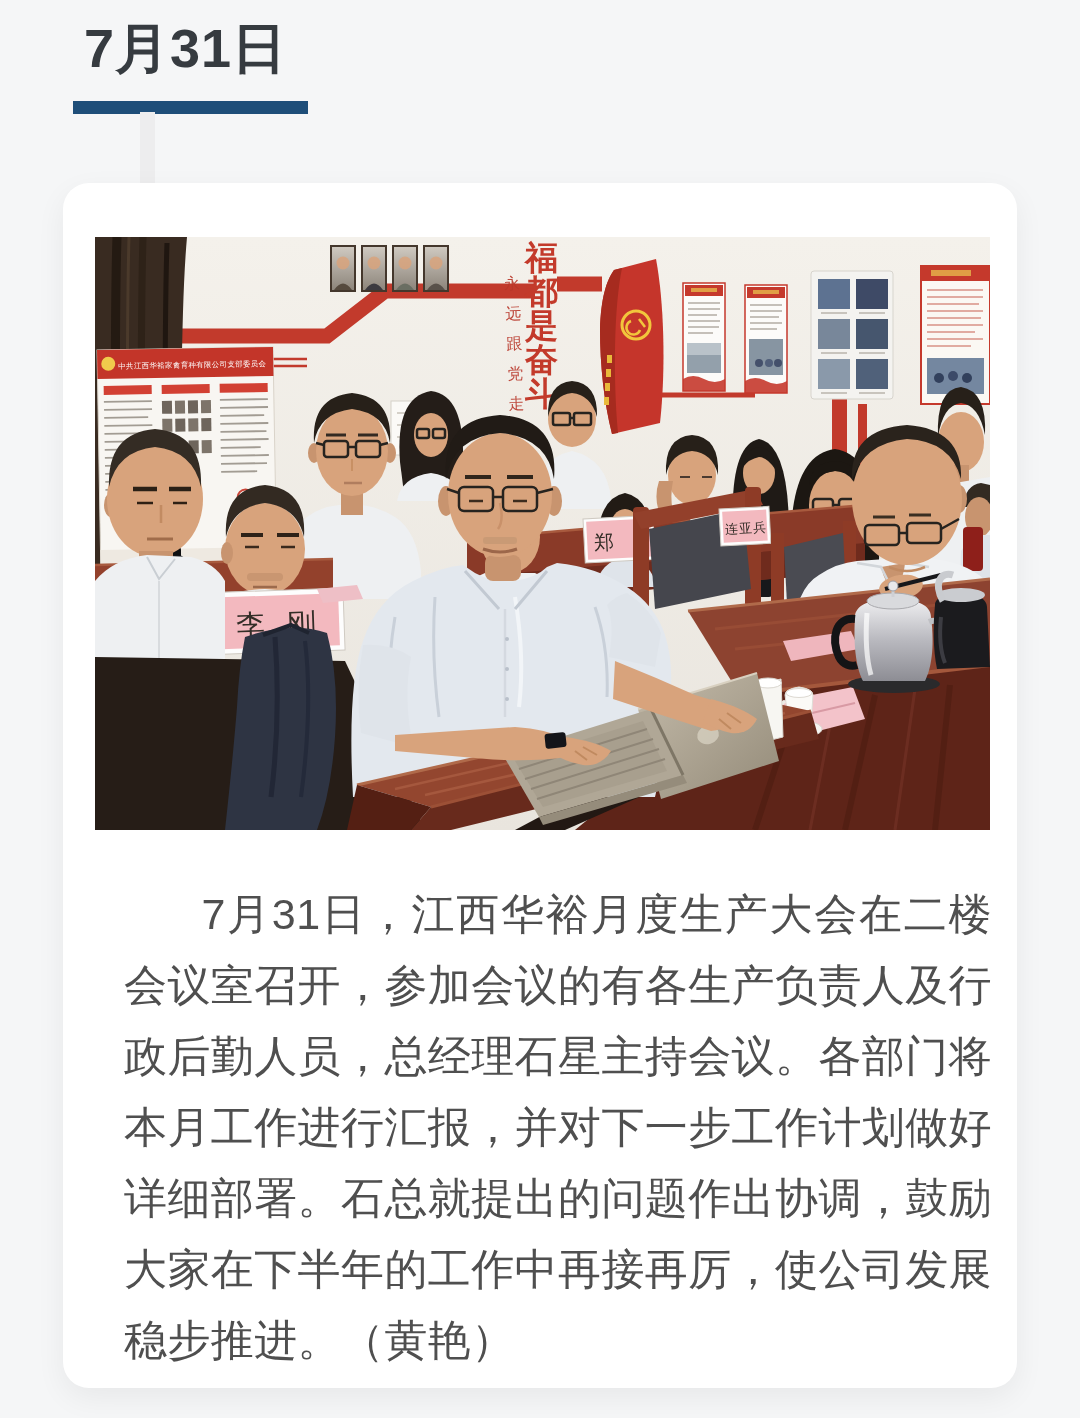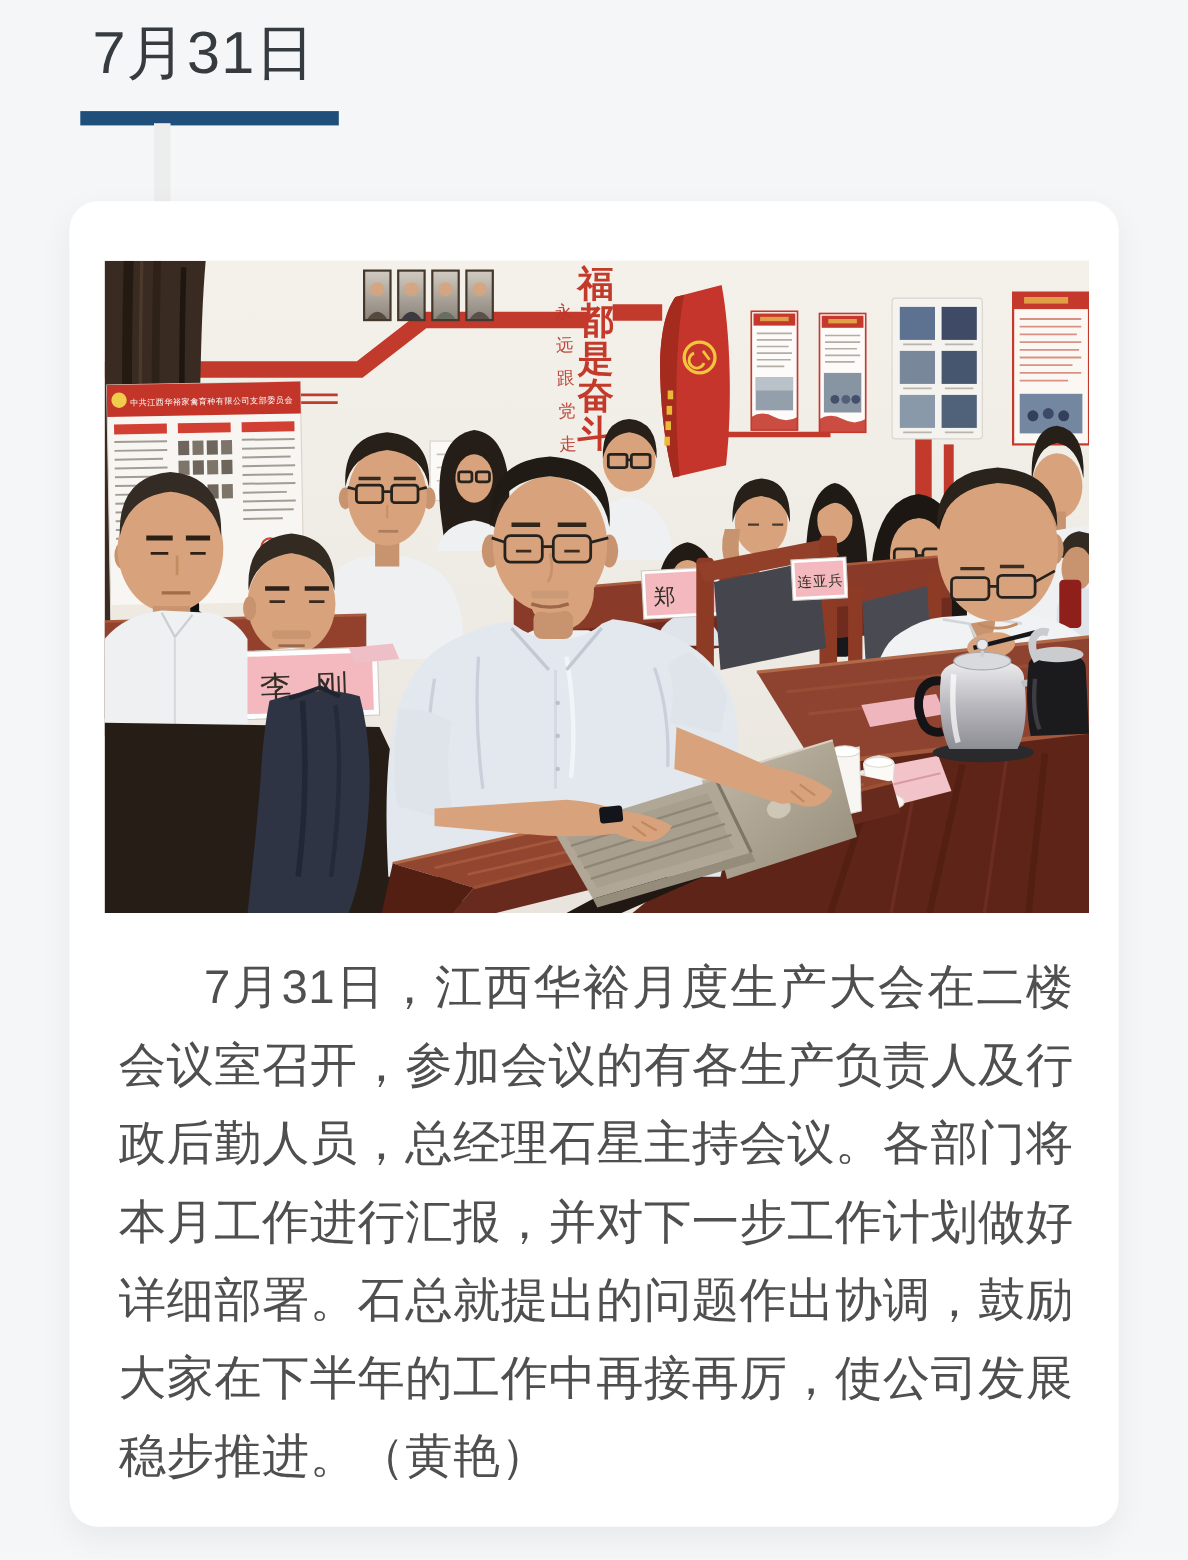--- a/index.html
+++ b/index.html
@@ -3,21 +3,21 @@
 <meta charset="utf-8">
 <style>
   html,body{margin:0;padding:0;}
   body{
     width:1080px;height:1418px;position:relative;overflow:hidden;
     background:#f5f6f7;
     font-family:"Liberation Sans", sans-serif;
   }
   .page-title{
     position:absolute;left:84px;top:18px;margin:0;
-    font-size:54px;line-height:60px;font-weight:400;
+    font-size:54px;line-height:60px;font-weight:700;
     color:#363b40;letter-spacing:1px;
   }
   .title-underline{
     position:absolute;left:73px;top:101px;width:235px;height:13px;
     background:#1e4e79;
   }
   .timeline-connector{
     position:absolute;left:140px;top:112px;width:15px;height:74px;
     background:#ededee;
   }
@@ -25,21 +25,21 @@
     position:absolute;left:63px;top:183px;width:954px;height:1205px;
     background:#ffffff;border-radius:26px;
     box-shadow:0 10px 30px rgba(0,0,0,0.06);
   }
   .photo{
     position:absolute;left:32px;top:54px;width:895px;height:593px;
     margin:0;overflow:hidden;background:#ece8e1;
   }
   .photo svg{display:block;width:100%;height:100%;}
   .body-text{
-    position:absolute;left:45px;top:680px;width:868px;margin:0;
+    position:absolute;left:45px;top:680px;width:868px;margin:16px;
     font-size:43px;line-height:71px;letter-spacing:0.4px;
     color:#4f4f4f;text-align:justify;text-justify:inter-ideograph;
     text-indent:1.8em;
   }
   
   .skin{fill:#d8a37c}.skin-d{fill:#c8946f}
   .hair{fill:#272019}.hair2{fill:#332a22}
   .shirt{fill:#eef0f2}.shirt-s{fill:#dfe4ea}
   .gl{stroke:#26231f;stroke-width:2.5;fill:none}
   .red{fill:#c23a2c}

